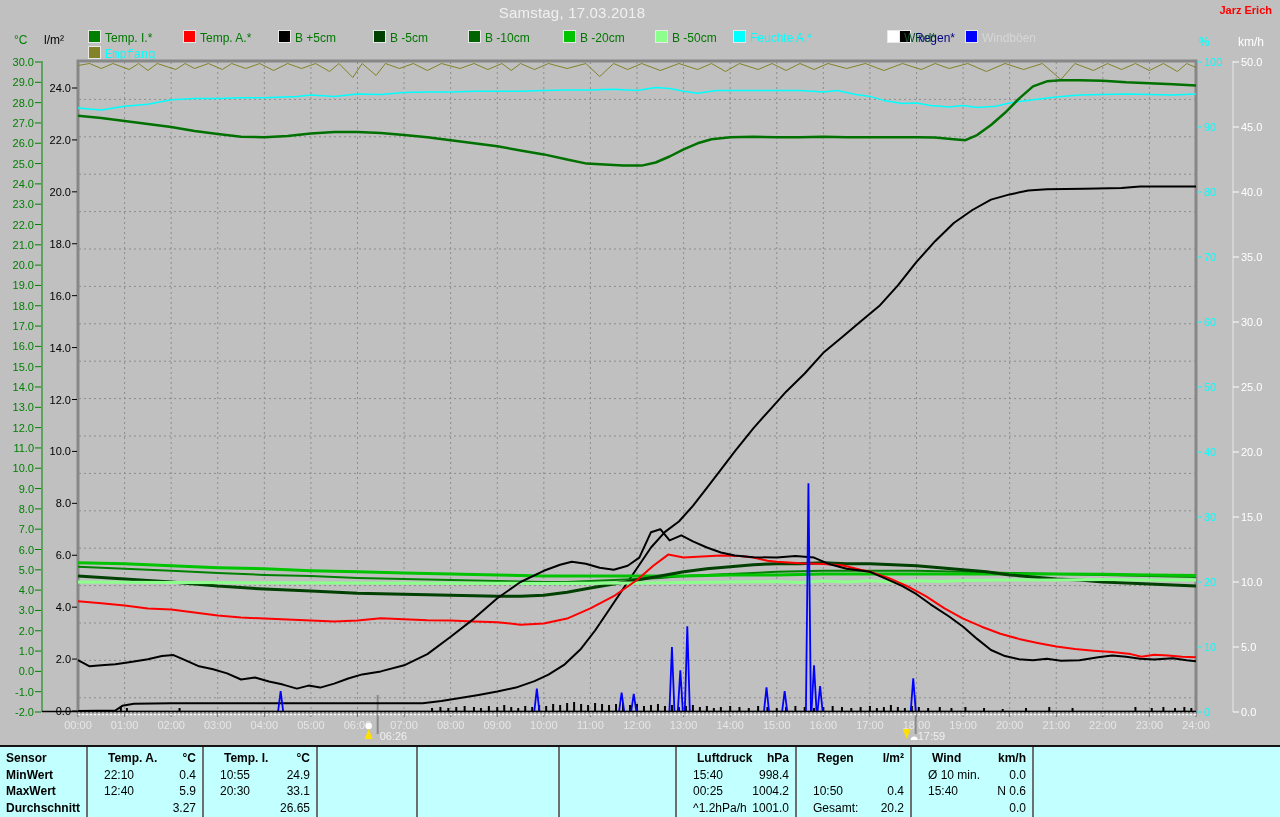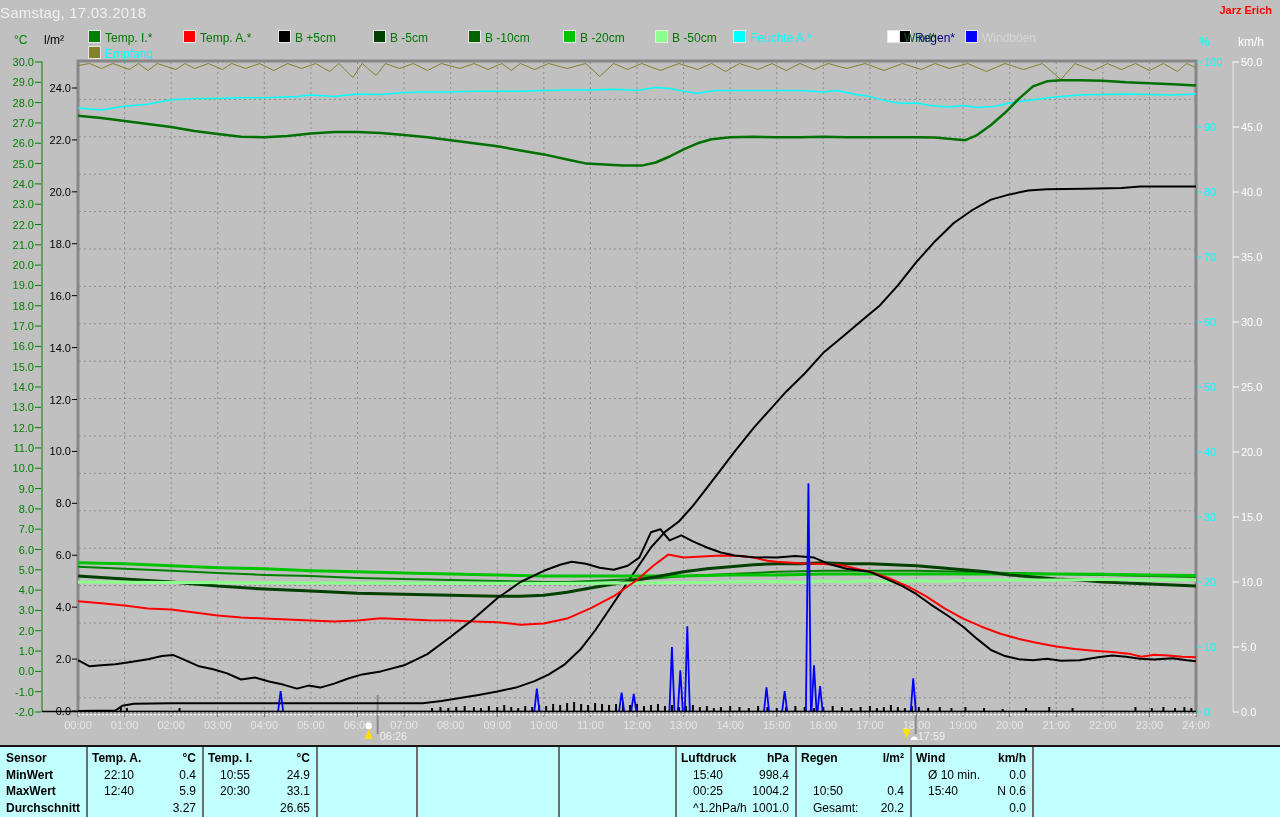--- a/index.html
+++ b/index.html
@@ -1,33 +1,33 @@
 <!DOCTYPE html>
 <html><head>
 <meta charset="utf-8">
 <style>
   html,body{margin:0;padding:0;background:#c0c0c0;width:1280px;height:817px;overflow:hidden;
     font-family:"Liberation Sans","DejaVu Sans",sans-serif;}
   .stage{position:relative;width:1280px;height:817px;background:#c0c0c0;}
-  .title{position:absolute;top:4px;left:0;width:1144px;color:#f0f0f0;
+  .title{position:absolute;top:4px;left:0;width:1144px;text-align:center;color:#f0f0f0;
     font-size:15px;letter-spacing:.2px;}
   .author{position:absolute;top:4px;right:8px;color:#ff0000;font-size:11px;font-weight:bold;}
   .legend{position:absolute;top:0;left:0;width:1280px;height:62px;}
   .legend-item{position:absolute;height:13px;font-size:12px;white-space:nowrap;}
   .legend-item .sq{display:inline-block;width:11px;height:11px;vertical-align:-1px;
     border:1px solid #e8e8e8;margin-right:4px;}
   #chart{position:absolute;top:0;left:0;}
   svg text{font-family:"Liberation Sans","DejaVu Sans",sans-serif;}
   .statstable{position:absolute;top:745px;left:0;width:1280px;height:87px;background:#c2ffff;
     border-top:2px solid #151515;display:flex;box-sizing:border-box;font-size:12px;color:#000;}
   .tcol{box-sizing:border-box;border-right:2px solid #6e6e6e;padding-top:3px;}
   .tcol:last-child{border-right:none;}
   .trow{height:16.5px;display:flex;justify-content:space-between;align-items:center;overflow:hidden;}
   .trow .cl{padding-left:16px;}
-  .trow.hdr .cl{padding-left:4px;font-weight:bold;}
+  .trow.hdr .cl{padding-left:20px;font-weight:bold;}
   .trow .cr{padding-right:6px;text-align:right;}
   .trow.hdr .cr{font-weight:bold;}
   .labcol .trow{font-weight:bold;padding-left:6px;}
 </style>
 </head>
 <body>
 
 <div class="stage">
   <div class="title">Samstag, 17.03.2018</div>
   <div class="author">Jarz Erich</div>
@@ -36,21 +36,21 @@
       <div class="legend-item" style="left: 183px; top: 30px;"><span class="sq" style="background: rgb(255, 0, 0);"></span><span style="color: rgb(0, 120, 0);">Temp. A.*</span></div>
       <div class="legend-item" style="left: 278px; top: 30px;"><span class="sq" style="background: rgb(0, 0, 0);"></span><span style="color: rgb(0, 120, 0);">B +5cm</span></div>
       <div class="legend-item" style="left: 373px; top: 30px;"><span class="sq" style="background: rgb(0, 64, 0);"></span><span style="color: rgb(0, 120, 0);">B -5cm</span></div>
       <div class="legend-item" style="left: 468px; top: 30px;"><span class="sq" style="background: rgb(0, 100, 0);"></span><span style="color: rgb(0, 120, 0);">B -10cm</span></div>
       <div class="legend-item" style="left: 563px; top: 30px;"><span class="sq" style="background: rgb(0, 196, 0);"></span><span style="color: rgb(0, 120, 0);">B -20cm</span></div>
       <div class="legend-item" style="left: 655px; top: 30px;"><span class="sq" style="background: rgb(140, 255, 140);"></span><span style="color: rgb(0, 120, 0);">B -50cm</span></div>
       <div class="legend-item" style="left: 733px; top: 30px;"><span class="sq" style="background: rgb(0, 255, 255);"></span><span style="color: rgb(0, 255, 255);">Feuchte A.*</span></div>
       <div class="legend-item" style="left: 850px; top: 30px; padding-left: 48px;"><span class="sq" style="background: rgb(0, 0, 0);"></span><span style="color: rgb(0, 0, 128);">Regen*</span></div>
       <div class="legend-item" style="left: 887px; top: 30px;"><span class="sq" style="background: rgb(255, 255, 255);"></span><span style="color: #14532d;">Wind*</span></div>
       <div class="legend-item" style="left: 965px; top: 30px;"><span class="sq" style="background: rgb(0, 0, 255);"></span><span style="color: rgb(214, 214, 214);">Windböen</span></div>
-      <div class="legend-item" style="left: 88px; top: 46px;"><span class="sq" style="background: rgb(130, 130, 40);"></span><span style="color: rgb(0, 255, 255);">Empfang</span></div>
+      <div class="legend-item" style="left: 88px; top: 46px; font-family: Liberation Mono, monospace;"><span class="sq" style="background: rgb(130, 130, 40);"></span><span style="color: rgb(0, 255, 255);">Empfang</span></div>
     </div>
 
   <svg id="chart" width="1280" height="745" viewBox="0 0 1280 745">
     <text x="14" y="44" font-size="12" fill="#008000">°C</text>
     <text x="44" y="44" font-size="12" fill="#000000">l/m²</text>
     <text x="1199" y="46" font-size="12" fill="#00ffff">%</text>
     <text x="1238" y="46" font-size="12" fill="#ffffff">km/h</text>
   <line x1="124.58333333333334" y1="62" x2="124.58333333333334" y2="711" stroke="#8c8c8c" stroke-width="1" stroke-dasharray="2 3"></line>
       <line x1="171.16666666666669" y1="62" x2="171.16666666666669" y2="711" stroke="#8c8c8c" stroke-width="1" stroke-dasharray="2 3"></line>
       <line x1="217.75" y1="62" x2="217.75" y2="711" stroke="#8c8c8c" stroke-width="1" stroke-dasharray="2 3"></line>

